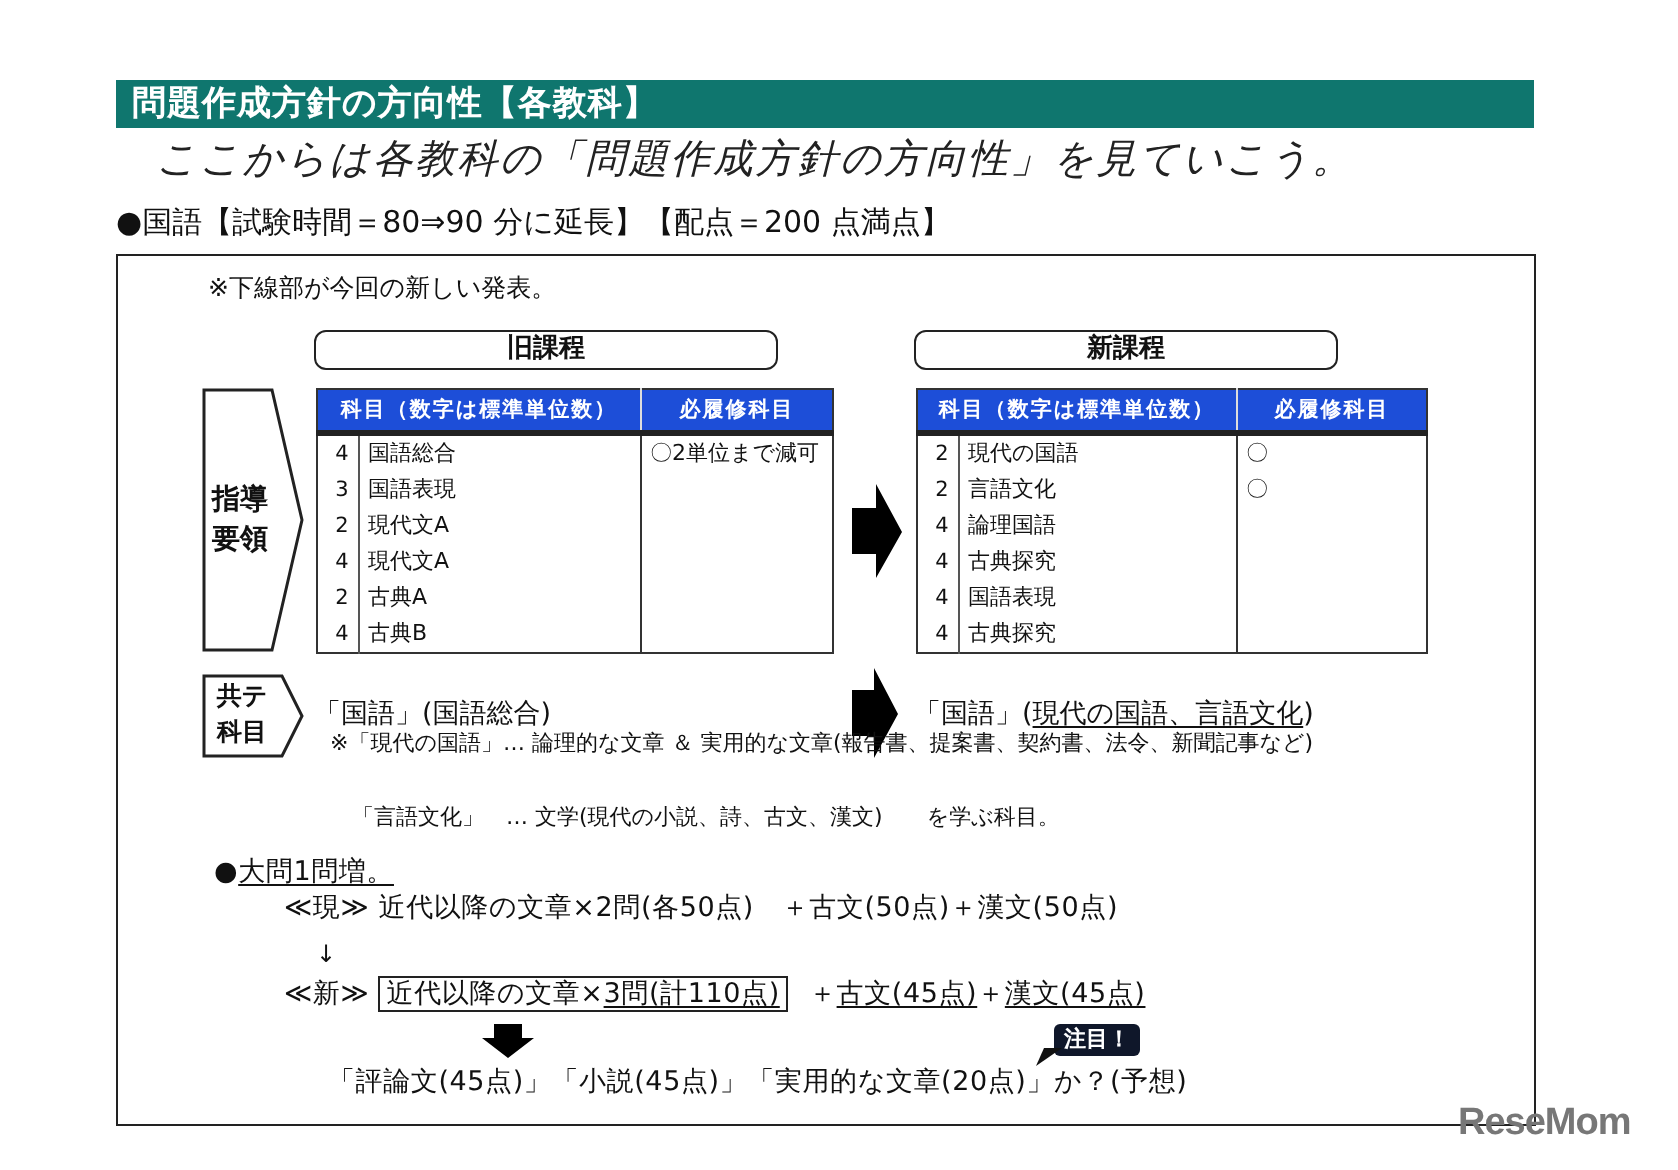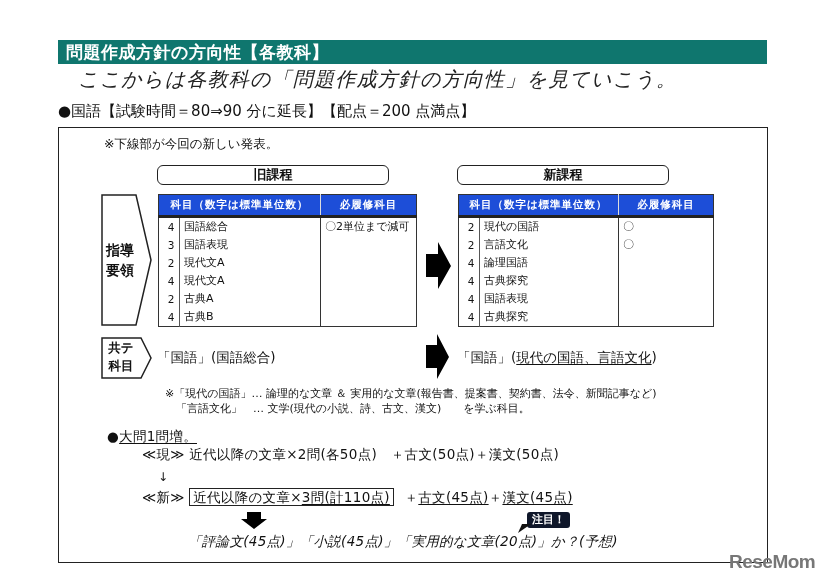--- a/index.html
+++ b/index.html
@@ -147,21 +147,21 @@
 <div class="abs ktxt" style="left:157px;top:348px;font-size:13.5px;">「国語」(国語総合)</div>
 
 <svg class="abs" style="left:426px;top:334px;" width="24" height="46">
   <polygon points="0,11 11,11 11,0 23,23 11,45 11,34 0,34" fill="#000"></polygon>
 </svg>
 
 <div class="abs ktxt" style="left:457px;top:348px;font-size:13.5px;">
   <span>「国語」(</span><span class="u">現代の国語、言語文化</span><span>)</span>
 </div>
 
-<div class="abs small-note" style="left:165px;top:386px;">※「現代の国語」… 論理的な文章 ＆ 実用的な文章(報告書、提案書、契約書、法令、新聞記事など)</div>
+<div class="abs small-note" style="left:165px;top:364px;">※「現代の国語」… 論理的な文章 ＆ 実用的な文章(報告書、提案書、契約書、法令、新聞記事など)</div>
 <div class="abs small-note" style="left:176px;top:401px;white-space:pre;">「言語文化」　… 文学(現代の小説、詩、古文、漢文)　　を学ぶ科目。</div>
 
 <div class="abs exam-line" style="left:107px;top:426px;">
   <span>●</span><span class="u">大問1問増。</span>
 </div>
 
 <div class="abs exam-line" style="left:142px;top:444px;">
   <span>≪現≫</span>
   <span style="white-space:pre;">近代以降の文章×2問(各50点)　＋古文(50点)＋漢文(50点)</span>
 </div>
@@ -176,15 +176,15 @@
 
 <svg class="abs" style="left:240px;top:512px;" width="28" height="18">
   <polygon points="7,0 21,0 21,7 27,7 14,17 1,7 7,7" fill="#000"></polygon>
 </svg>
 
 <div class="abs callout" style="left:527px;top:512px;">注目！</div>
 <svg class="abs" style="left:518px;top:524px;" width="14" height="10">
   <polygon points="4,0 13,0 0,9" fill="#111"></polygon>
 </svg>
 
-<div class="abs exam-line" style="left:188px;top:531px;font-style:italic;">「評論文(45点)」「小説(45点)」「実用的な文章(20点)」か？(予想)</div>
+<div class="abs exam-line" style="left:164px;top:531px;">「評論文(45点)」「小説(45点)」「実用的な文章(20点)」か？(予想)</div>
 
 <div class="abs watermark" style="left:729px;top:551px;">ReseMom</div>
 
 </body></html>

